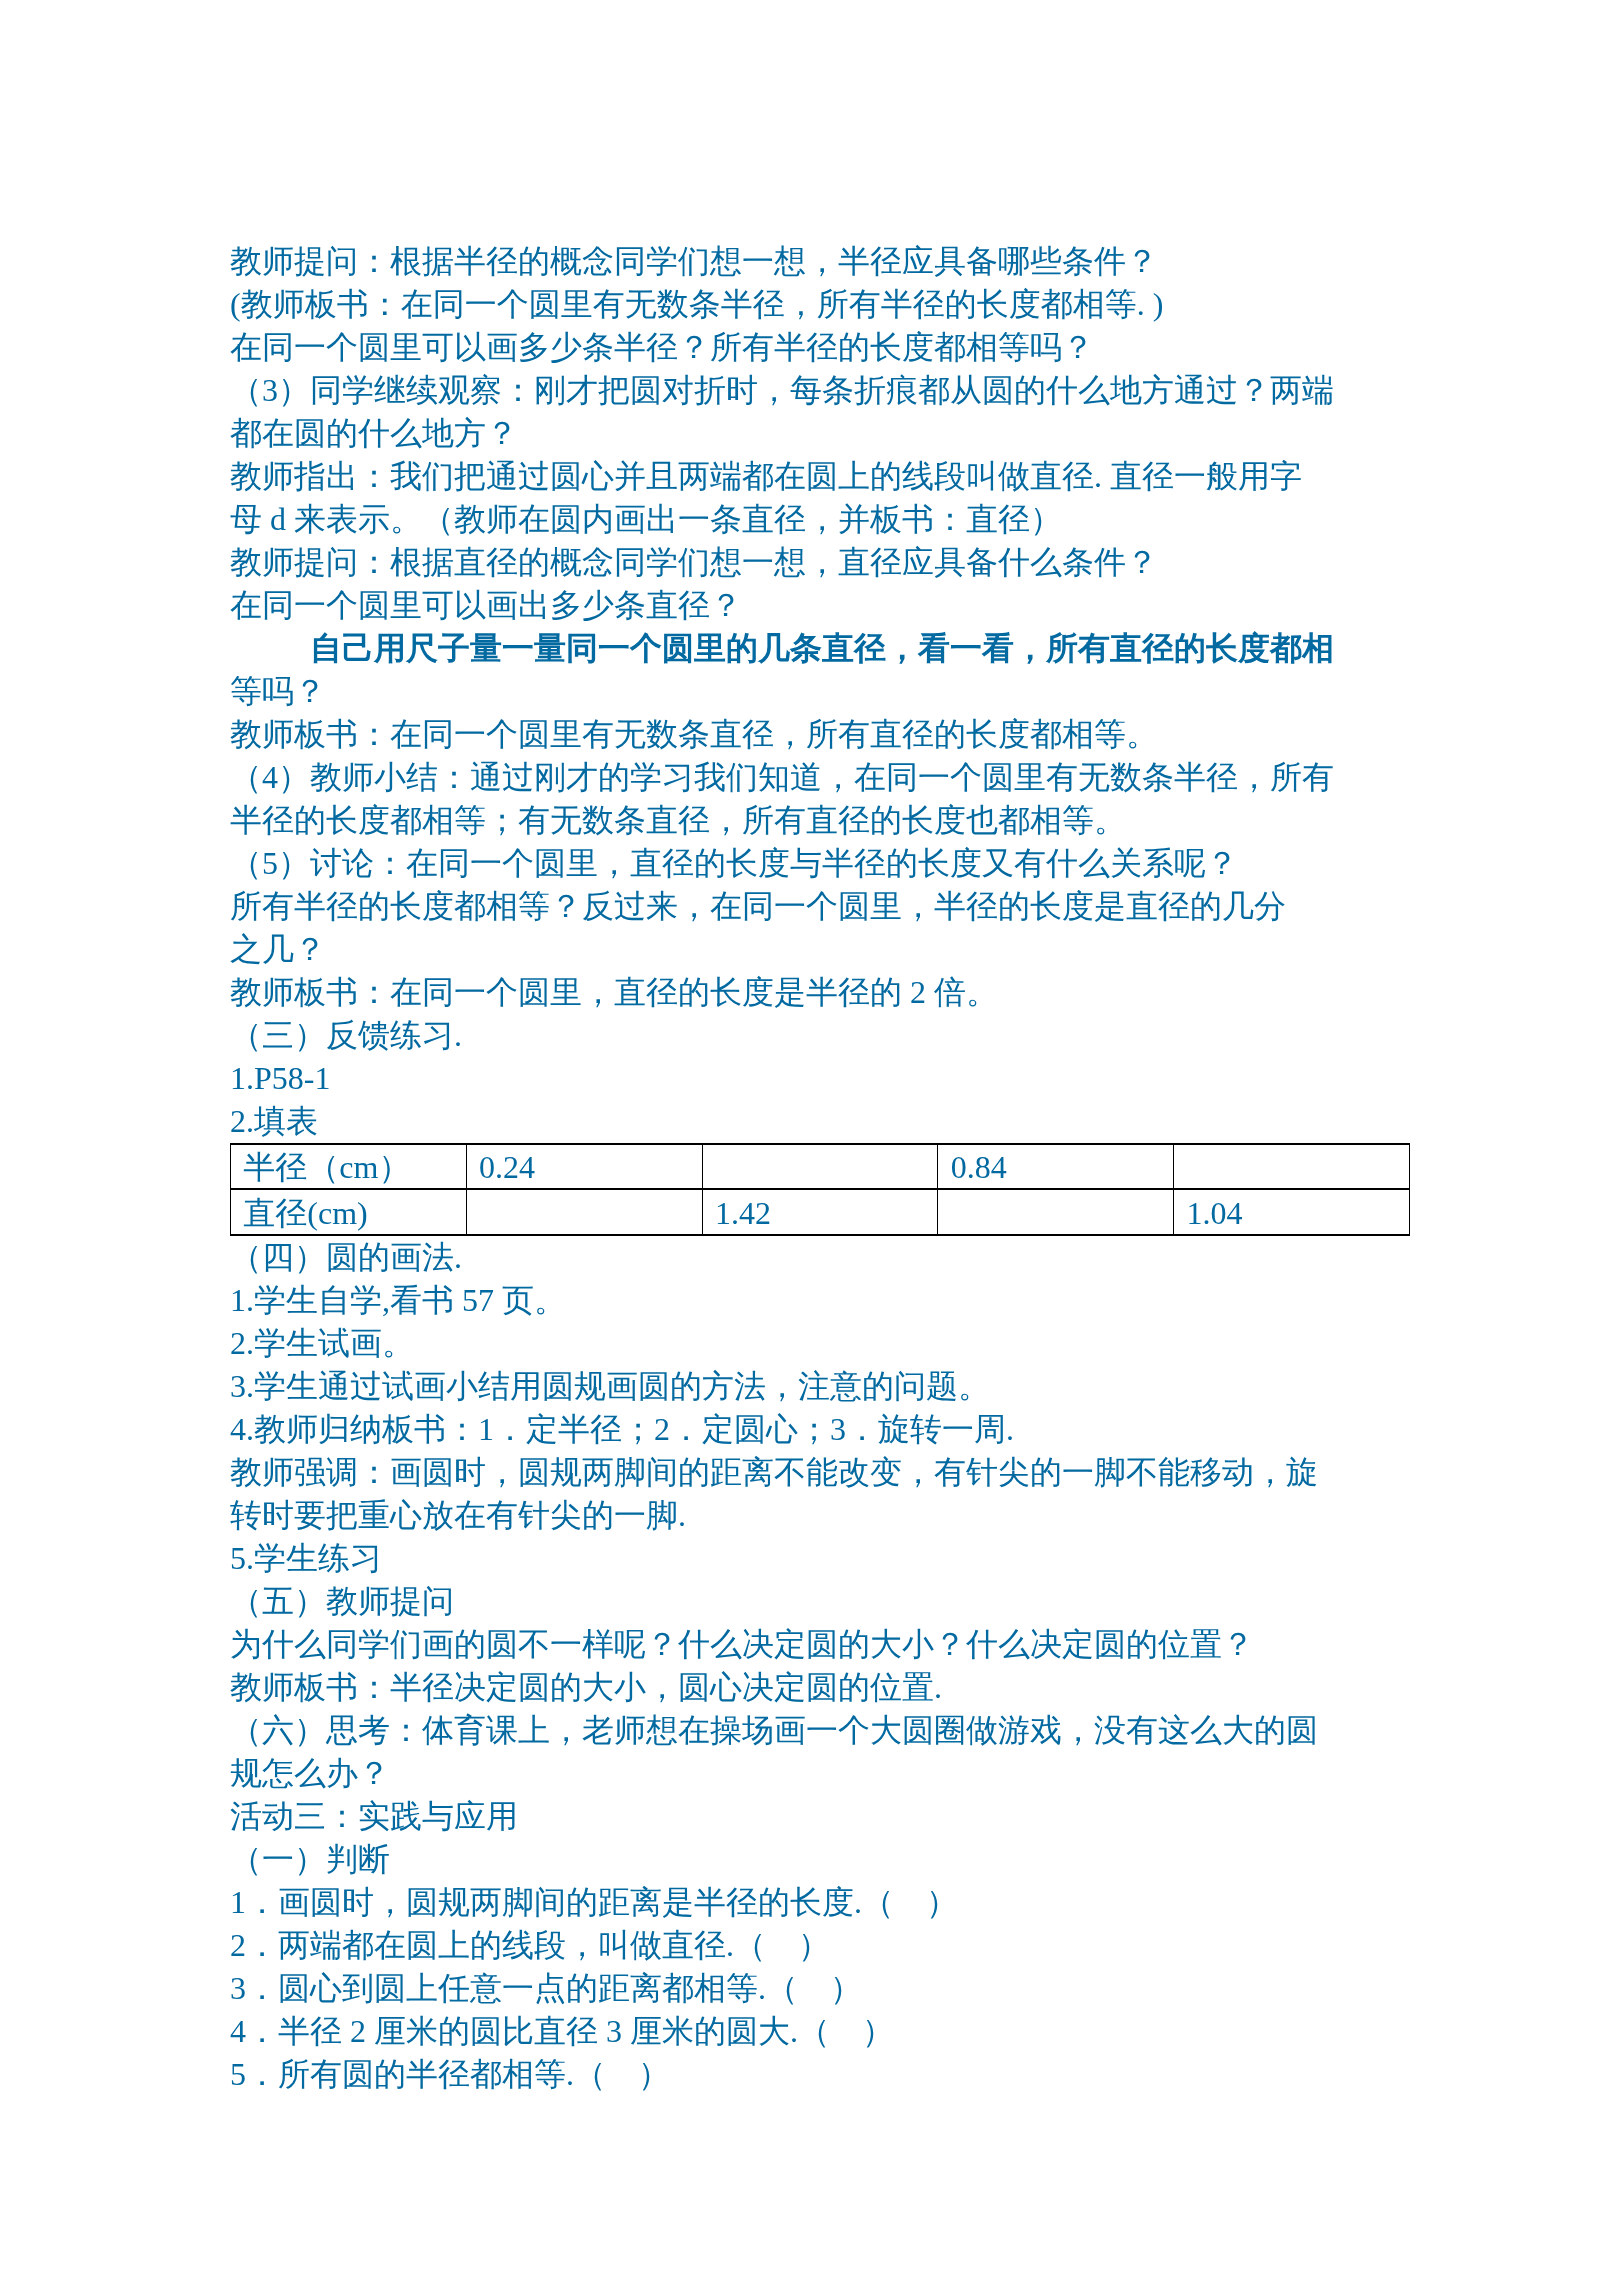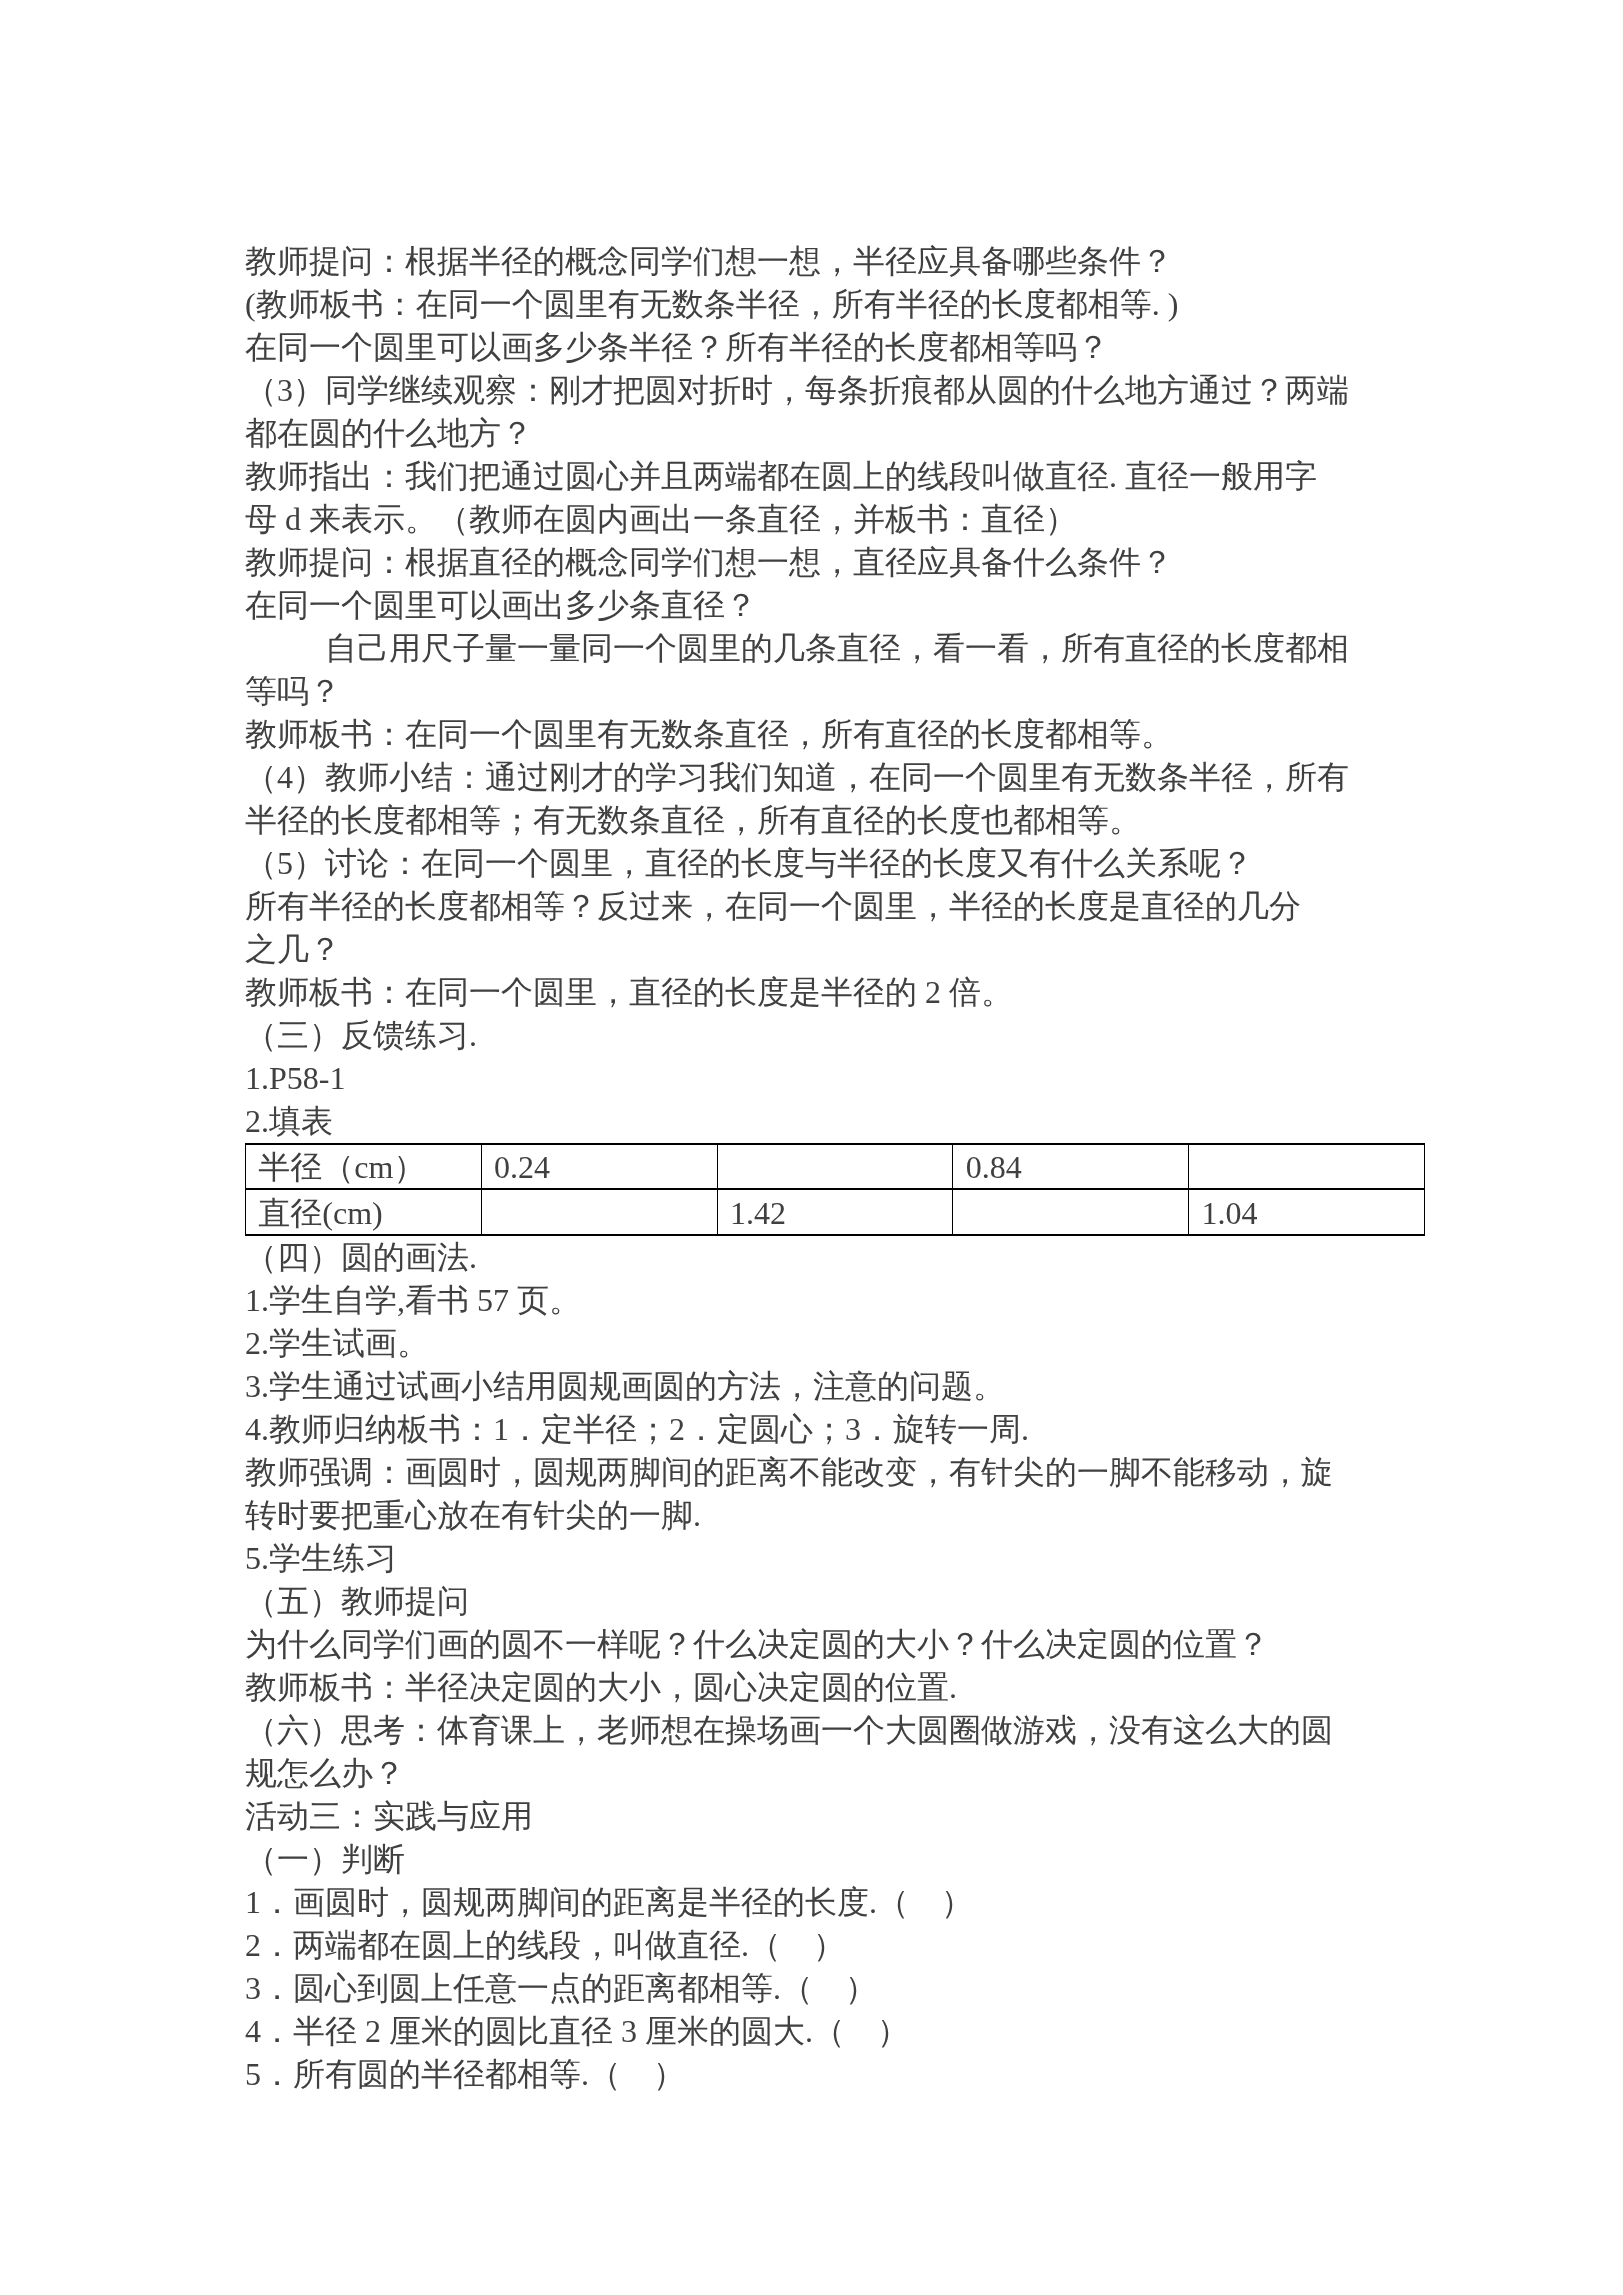--- a/index.html
+++ b/index.html
@@ -13,33 +13,34 @@
   .page {
     position: relative;
     width: 1623px;
     height: 2295px;
     background: #ffffff;
     color: #000000;
     overflow: hidden;
   }
   .doc {
     position: absolute;
-    left: 245px;
+    left: 230px;
     top: 240px;
     width: 1170px;
     font-size: 32px;
     line-height: 43px;
-    color: #404040;
+    color: #0369a1;
   }
   .line {
     white-space: pre;
     min-height: 43px;
   }
   .line.indent {
     text-indent: 80px;
+    font-weight: bold;
   }
   table.fill-table {
     border-collapse: collapse;
     table-layout: fixed;
     width: 1180px;
     margin: 0;
     padding-left: 44px;
   }
   table.fill-table td {
     width: 20%;

